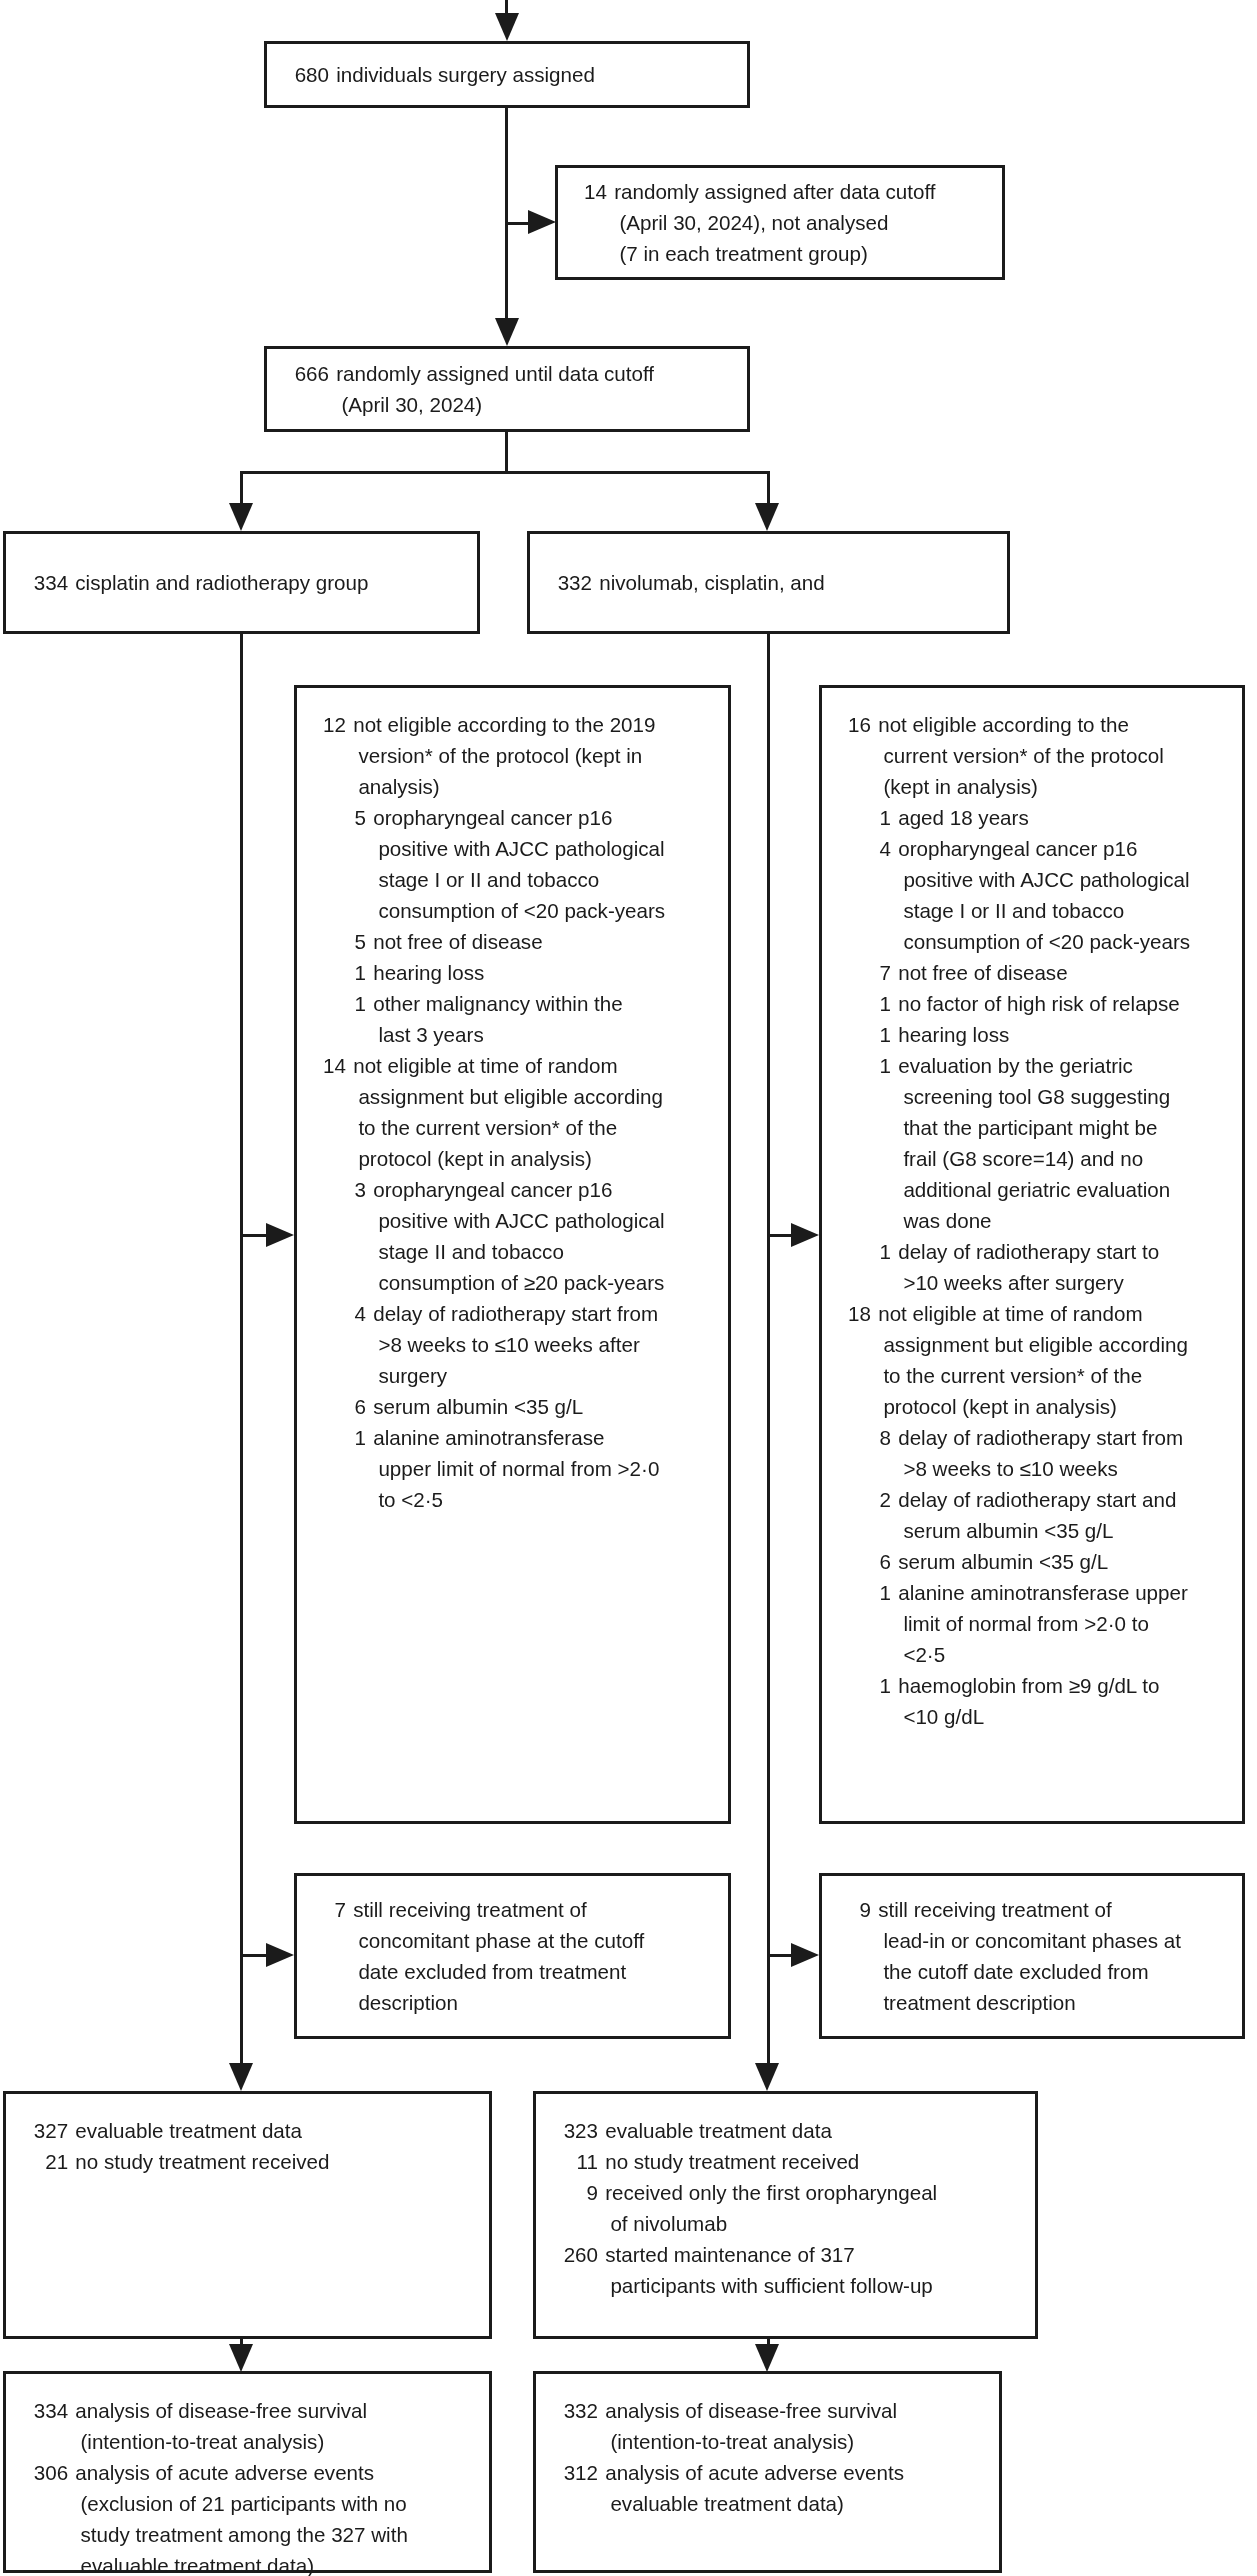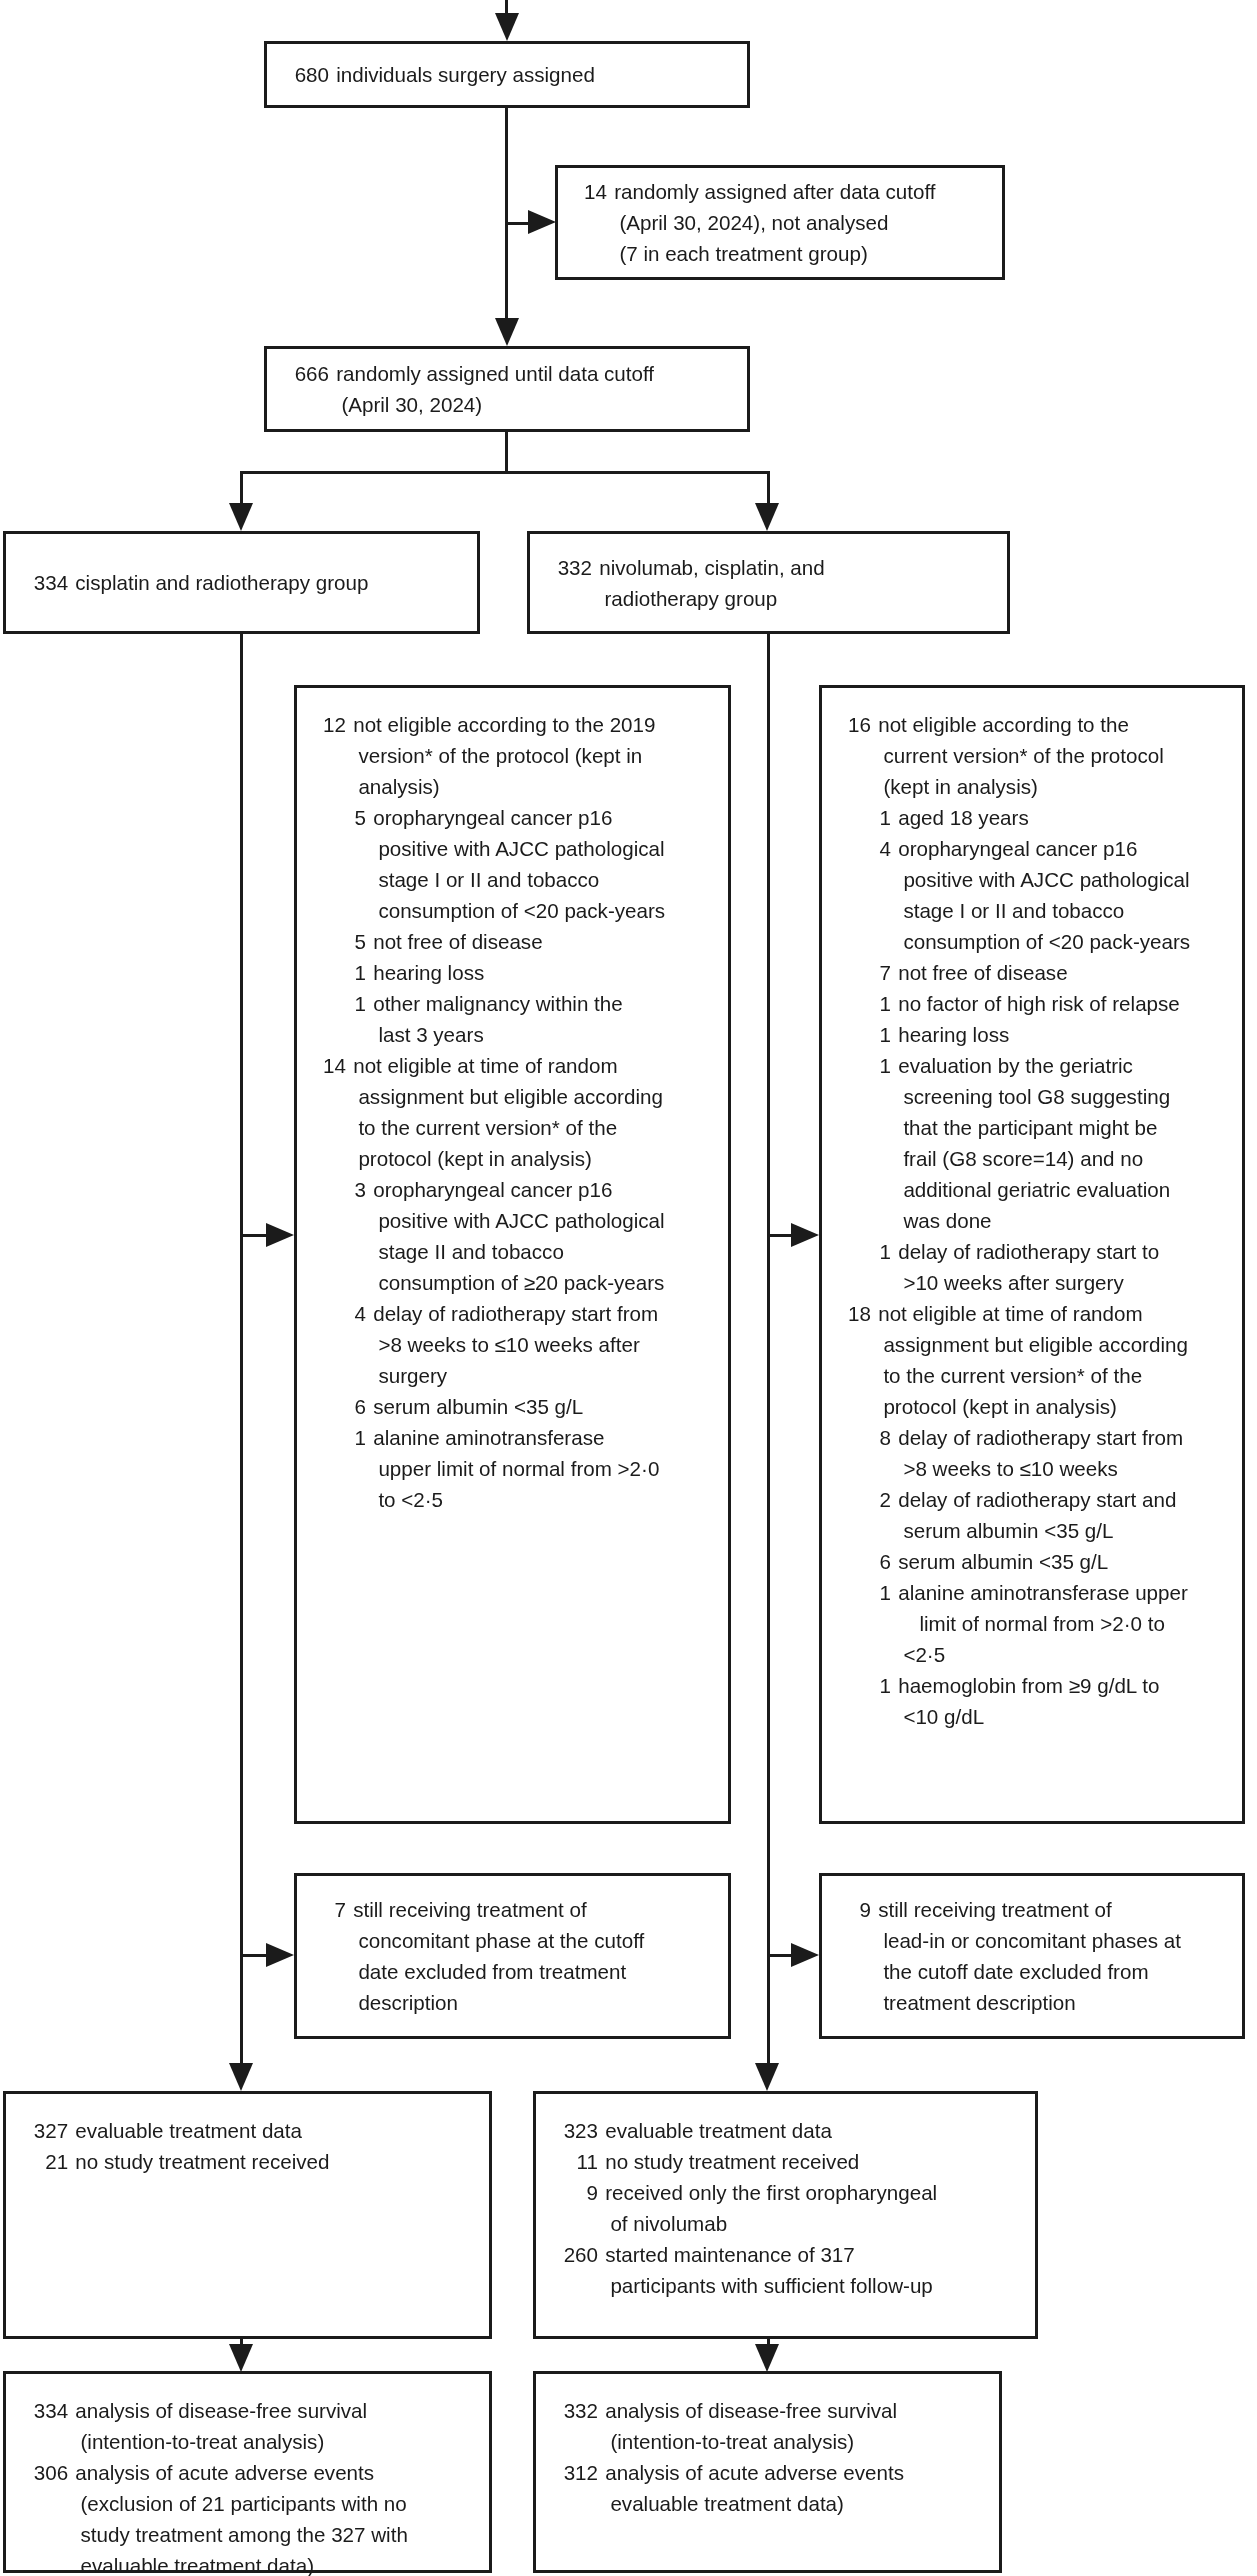--- a/index.html
+++ b/index.html
@@ -100,24 +100,20 @@
       <span class="num" style="width: 39px;">334</span>
       <span class="txt">cisplatin and radiotherapy group</span>
     </div>
   </div>
 
 <div class="box vc" style="left:527px;top:531px;width:483px;height:103px">
     <div class="line">
       <span class="num" style="width: 39px;">332</span>
       <span class="txt">nivolumab, cisplatin, and</span>
     </div>
-    <div class="line">
-      <span class="num" style="width: 39px;"></span>
-      <span class="txt cont">radiotherapy group</span>
-    </div>
   </div>
 
 <div class="box" style="left:294px;top:685px;width:437px;height:1139px">
     <div class="line">
       <span class="num" style="width: 26px;">12</span>
       <span class="txt">not eligible according to the 2019</span>
     </div>
     <div class="line">
       <span class="num" style="width: 26px;"></span>
       <span class="txt cont">version* of the protocol (kept in</span>
@@ -330,21 +326,21 @@
       <span class="txt cont">serum albumin &lt;35 g/L</span>
     </div>
     <div class="line" style="margin-left: 33px;">
       <span class="num" style="width: 13px;">6</span>
       <span class="txt">serum albumin &lt;35 g/L</span>
     </div>
     <div class="line" style="margin-left: 33px;">
       <span class="num" style="width: 13px;">1</span>
       <span class="txt">alanine aminotransferase upper</span>
     </div>
-    <div class="line" style="margin-left: 33px; gap: 16px;">
+    <div class="line" style="margin-left: 33px;">
       <span class="num" style="width: 13px;"></span>
       <span class="txt cont">limit of normal from &gt;2·0 to</span>
     </div>
     <div class="line" style="margin-left: 33px;">
       <span class="num" style="width: 13px;"></span>
       <span class="txt cont">&lt;2·5</span>
     </div>
     <div class="line" style="margin-left: 33px;">
       <span class="num" style="width: 13px;">1</span>
       <span class="txt">haemoglobin from ≥9 g/dL to</span>

